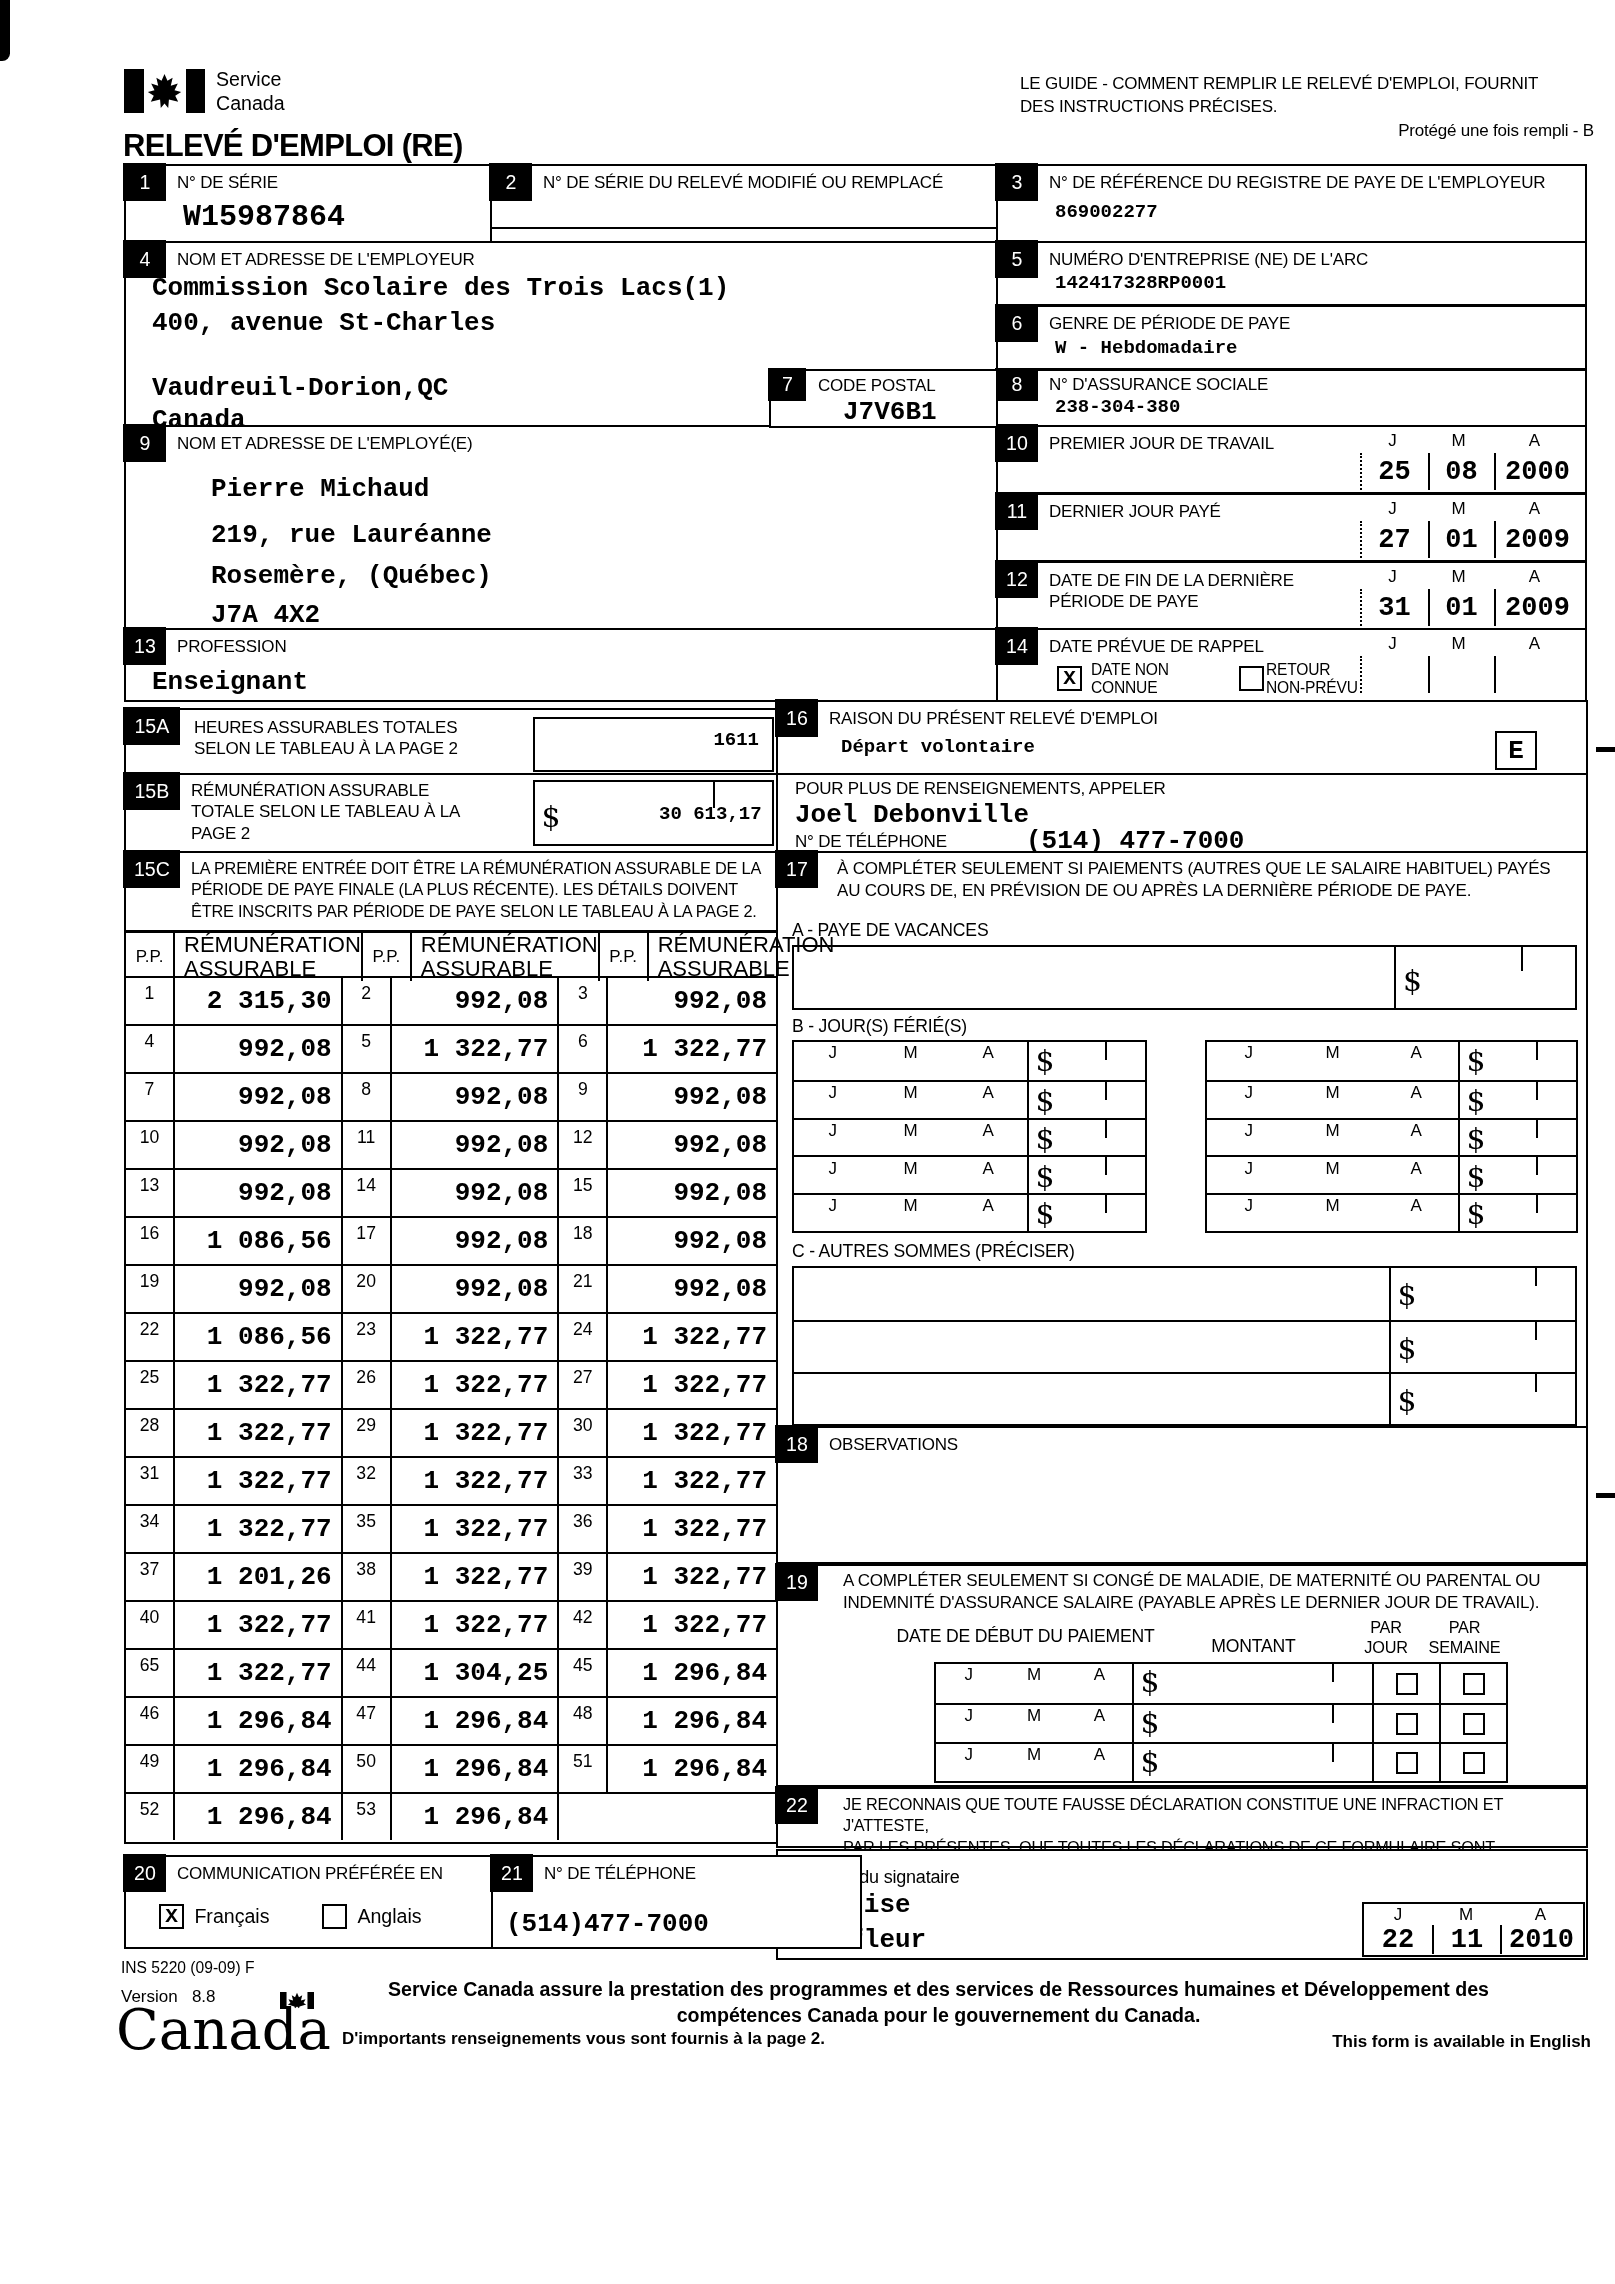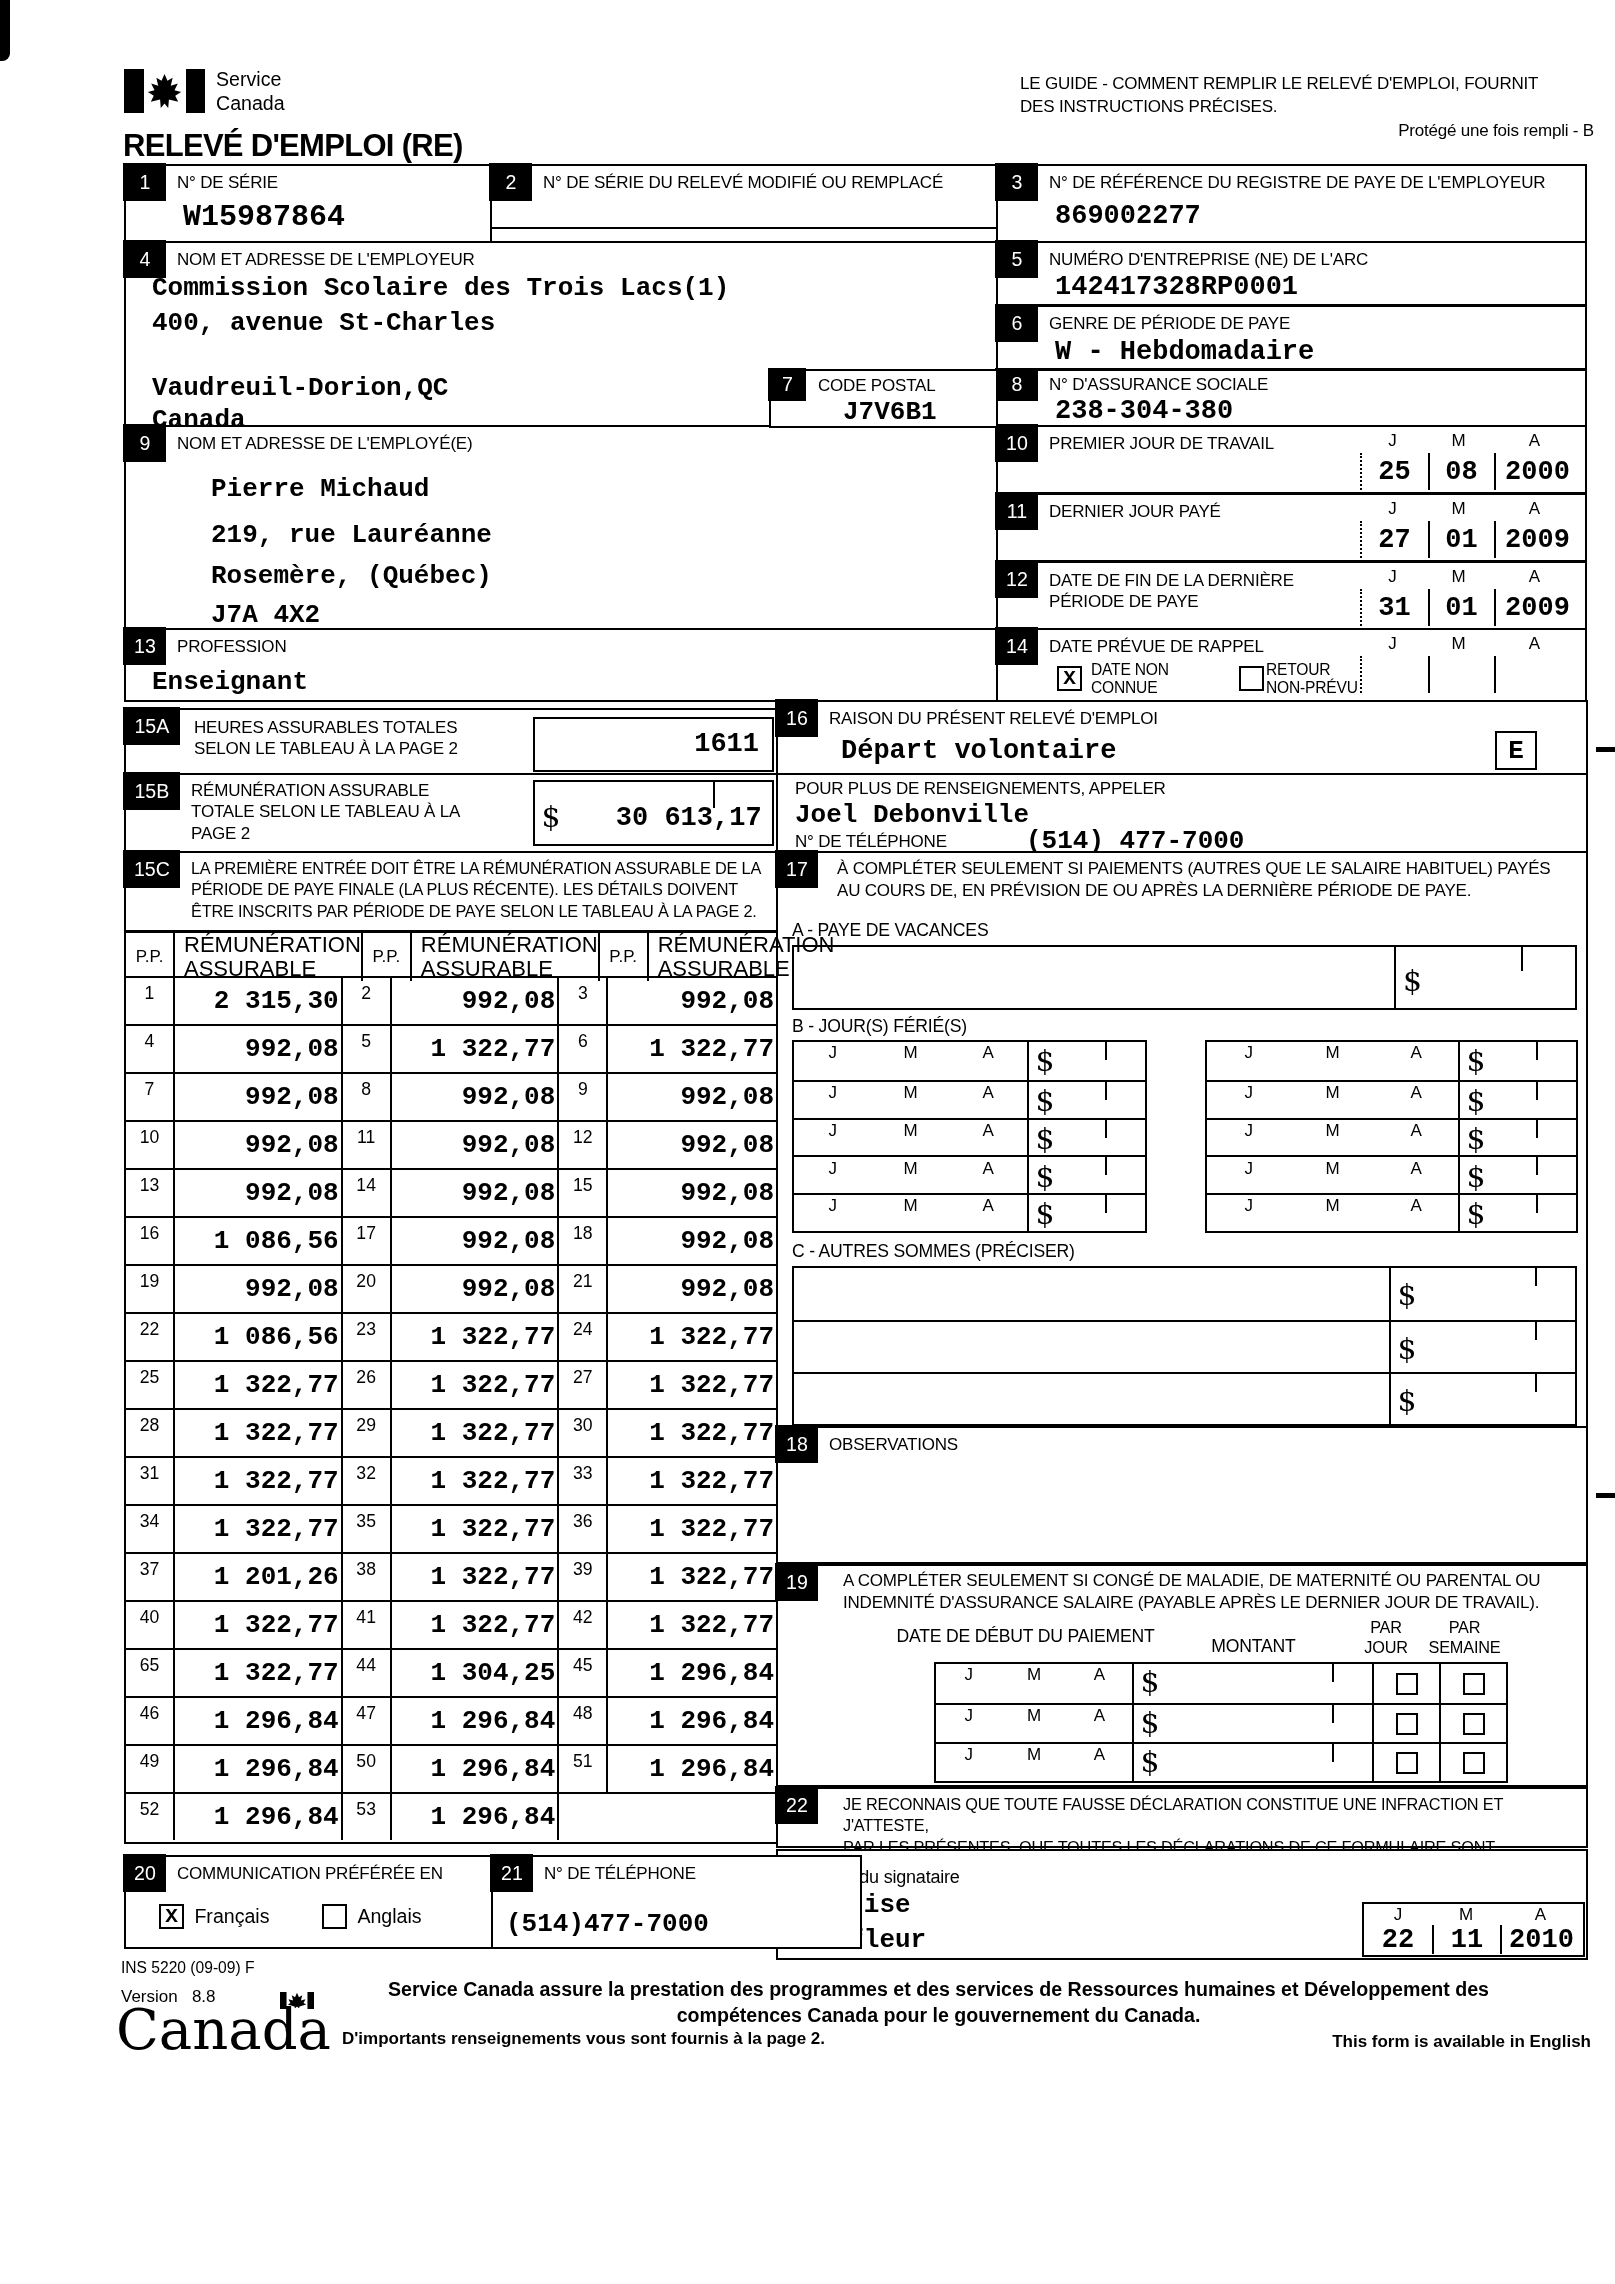--- a/index.html
+++ b/index.html
@@ -4,21 +4,21 @@
 <style>
   html,body{margin:0;padding:0;background:#fff;}
   #page{position:relative;width:1616px;height:2284px;background:#fff;color:#000;
         font-family:"Liberation Sans",sans-serif;overflow:hidden;}
   .abs{position:absolute;}
   .fbox{position:absolute;border:2.6px solid #000;background:#fff;box-sizing:border-box;}
   .badge{position:absolute;top:-2.6px;left:-2.6px;width:43px;height:38px;background:#000;color:#fff;
          display:flex;align-items:center;justify-content:center;font-size:19.6px;}
   .badge.wide{width:57px;}
   .lbl{font-size:17px;letter-spacing:-0.2px;white-space:pre-line;}
-  .val{font-family:"Liberation Mono",monospace;font-weight:bold;font-size:27px;white-space:pre;}
+  .val{font-family:"Liberation Mono",monospace;font-weight:bold;font-size:19px;white-space:pre;}
   .val.sm{font-size:26px;}
   .hdrlbl{position:absolute;left:51px;top:6.5px;}
   .pad{position:absolute;}
   
   .datecols{position:absolute;right:6.5px;top:3.9px;width:219px;}
   .dc-h{display:grid;grid-template-columns:66px 66px 86px;text-align:center;font-size:17px;}
   .dc-v{display:grid;grid-template-columns:66px 66px 86px;border-left:2px dotted #000;margin-top:2.6px;}
   .dcell{display:flex;align-items:center;justify-content:center;height:37px;
          font-family:"Liberation Mono",monospace;font-weight:bold;font-size:27px;}
   .dc-v .dcell + .dcell{border-left:2px solid #000;}
@@ -30,21 +30,21 @@
   .thead{display:grid;grid-template-columns:1fr 1fr 1fr;height:43px;}
   .thcell{display:flex;border-right:2px solid #000;}
   .thcell:nth-child(3n){border-right:none;}
   .thpp{width:47px;border-right:2px solid #000;display:flex;align-items:center;justify-content:center;font-size:17px;}
   .threm{flex:1;display:flex;align-items:center;padding-left:9px;font-size:22px;line-height:1.1;white-space:pre-line;}
   .tbody{display:grid;grid-template-columns:1fr 1fr 1fr;grid-auto-rows:48px;}
   .tcell{display:flex;border-top:2px solid #000;border-right:2px solid #000;}
   .tcell:nth-child(3n){border-right:none;}
   .tpp{width:47px;border-right:2px solid #000;display:flex;align-items:flex-start;justify-content:center;
        padding-top:5.2px;font-size:17.6px;}
-  .tval{flex:1;display:flex;align-items:center;justify-content:flex-end;padding-right:2px;
+  .tval{flex:1;display:flex;align-items:center;justify-content:flex-end;padding-right:9px;
         font-family:"Liberation Mono",monospace;font-weight:bold;font-size:26px;white-space:pre;}
   .tcell:nth-child(54) .tpp{border-right:none;}
   
   .money{position:relative;}
   .dollar{position:absolute;left:6.5px;top:1.3px;font-size:30px;font-family:"DejaVu Serif",serif;}
   .centtick{position:absolute;right:38px;top:0;width:2px;height:18px;background:#000;}
   .hgroup{position:absolute;border:2.6px solid #000;box-sizing:border-box;display:grid;grid-template-rows:repeat(5,1fr);}
   .hrow{display:flex;border-top:2px solid #000;}
   .hrow:first-child{border-top:none;}
   .hdate{flex:1;border-right:2px solid #000;display:flex;justify-content:space-around;font-size:17px;padding-top:1.3px;}

